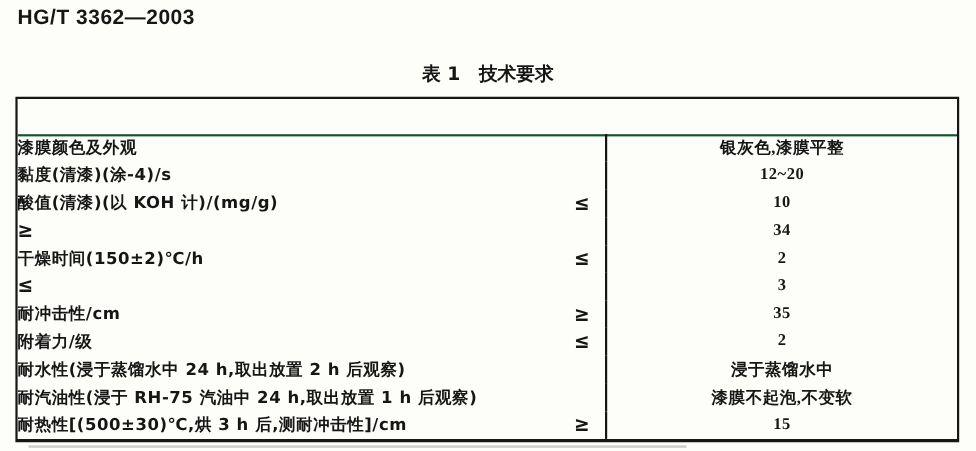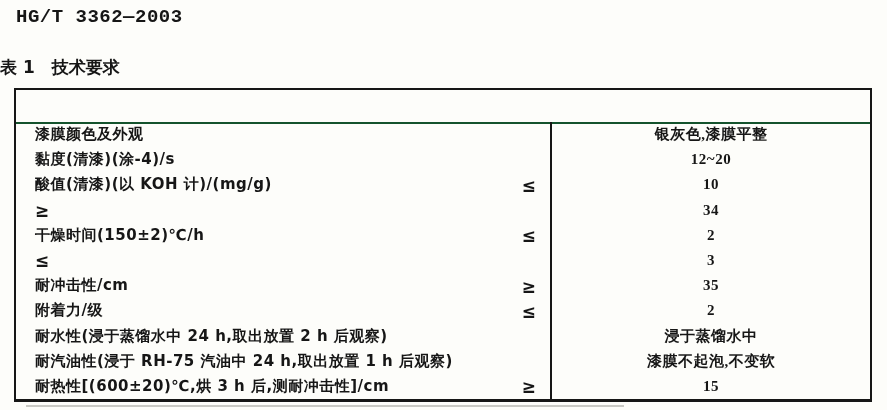--- a/index.html
+++ b/index.html
@@ -7,29 +7,30 @@
     width: 887px; height: 410px;
     background: #fdfdfa;
     font-family: "DejaVu Sans", sans-serif;
     color: #161616;
     position: relative;
     overflow: hidden;
   }
   .doc-number {
     position: absolute;
     left: 16px; top: 6px;
-    font-family: Liberation Mono, monospace;
+    font-family: Liberation Sans, sans-serif;
     font-weight: bold;
     font-size: 19px;
     letter-spacing: 0.5px;
   }
   .table-caption {
     position: absolute;
     left: 0; top: 56px;
     width: 100%;
+    text-align: center;
     font-weight: bold;
     font-size: 17px;
   }
   .spec-table {
     position: absolute;
     left: 14px; top: 88px;
     width: 858px; height: 314px;
     border: 2px solid #161616;
     border-bottom-width: 3px;
     display: grid;
@@ -50,21 +51,21 @@
     font-weight: bold;
     font-size: 16px;
     margin-top: 32px;
   }
   .value-col {
     border-left: 2px solid #161616;
     justify-content: center;
     text-align: center;
   }
   .item-cell {
-    padding: 0 14px 0 19px;
+    padding: 0 14px 0 0;
     justify-content: space-between;
     font-weight: bold;
     font-size: 15px;
   }
   .item-label { letter-spacing: 0.5px; }
   .comparison-symbol {
     font-size: 17px;
     font-weight: bold;
     font-style: italic;
     transform: scaleY(1.1);
@@ -147,17 +148,17 @@
     </div>
     <div class="cell value-cell value-col">浸于蒸馏水中</div>
 
     <div class="cell item-cell item-col">
       <span class="item-label">耐汽油性(浸于 RH-75 汽油中 24 h,取出放置 1 h 后观察)</span>
       <span class="comparison-symbol"></span>
     </div>
     <div class="cell value-cell value-col">漆膜不起泡,不变软</div>
 
     <div class="cell item-cell item-col">
-      <span class="item-label">耐热性[(600±20)℃,烘 3 h 后,测耐冲击性]/cm</span>
+      <span class="item-label">耐热性[(500±30)℃,烘 3 h 后,测耐冲击性]/cm</span>
       <span class="comparison-symbol">≥</span>
     </div>
     <div class="cell value-cell value-col">15</div>
   </div>
 
 </body></html>

